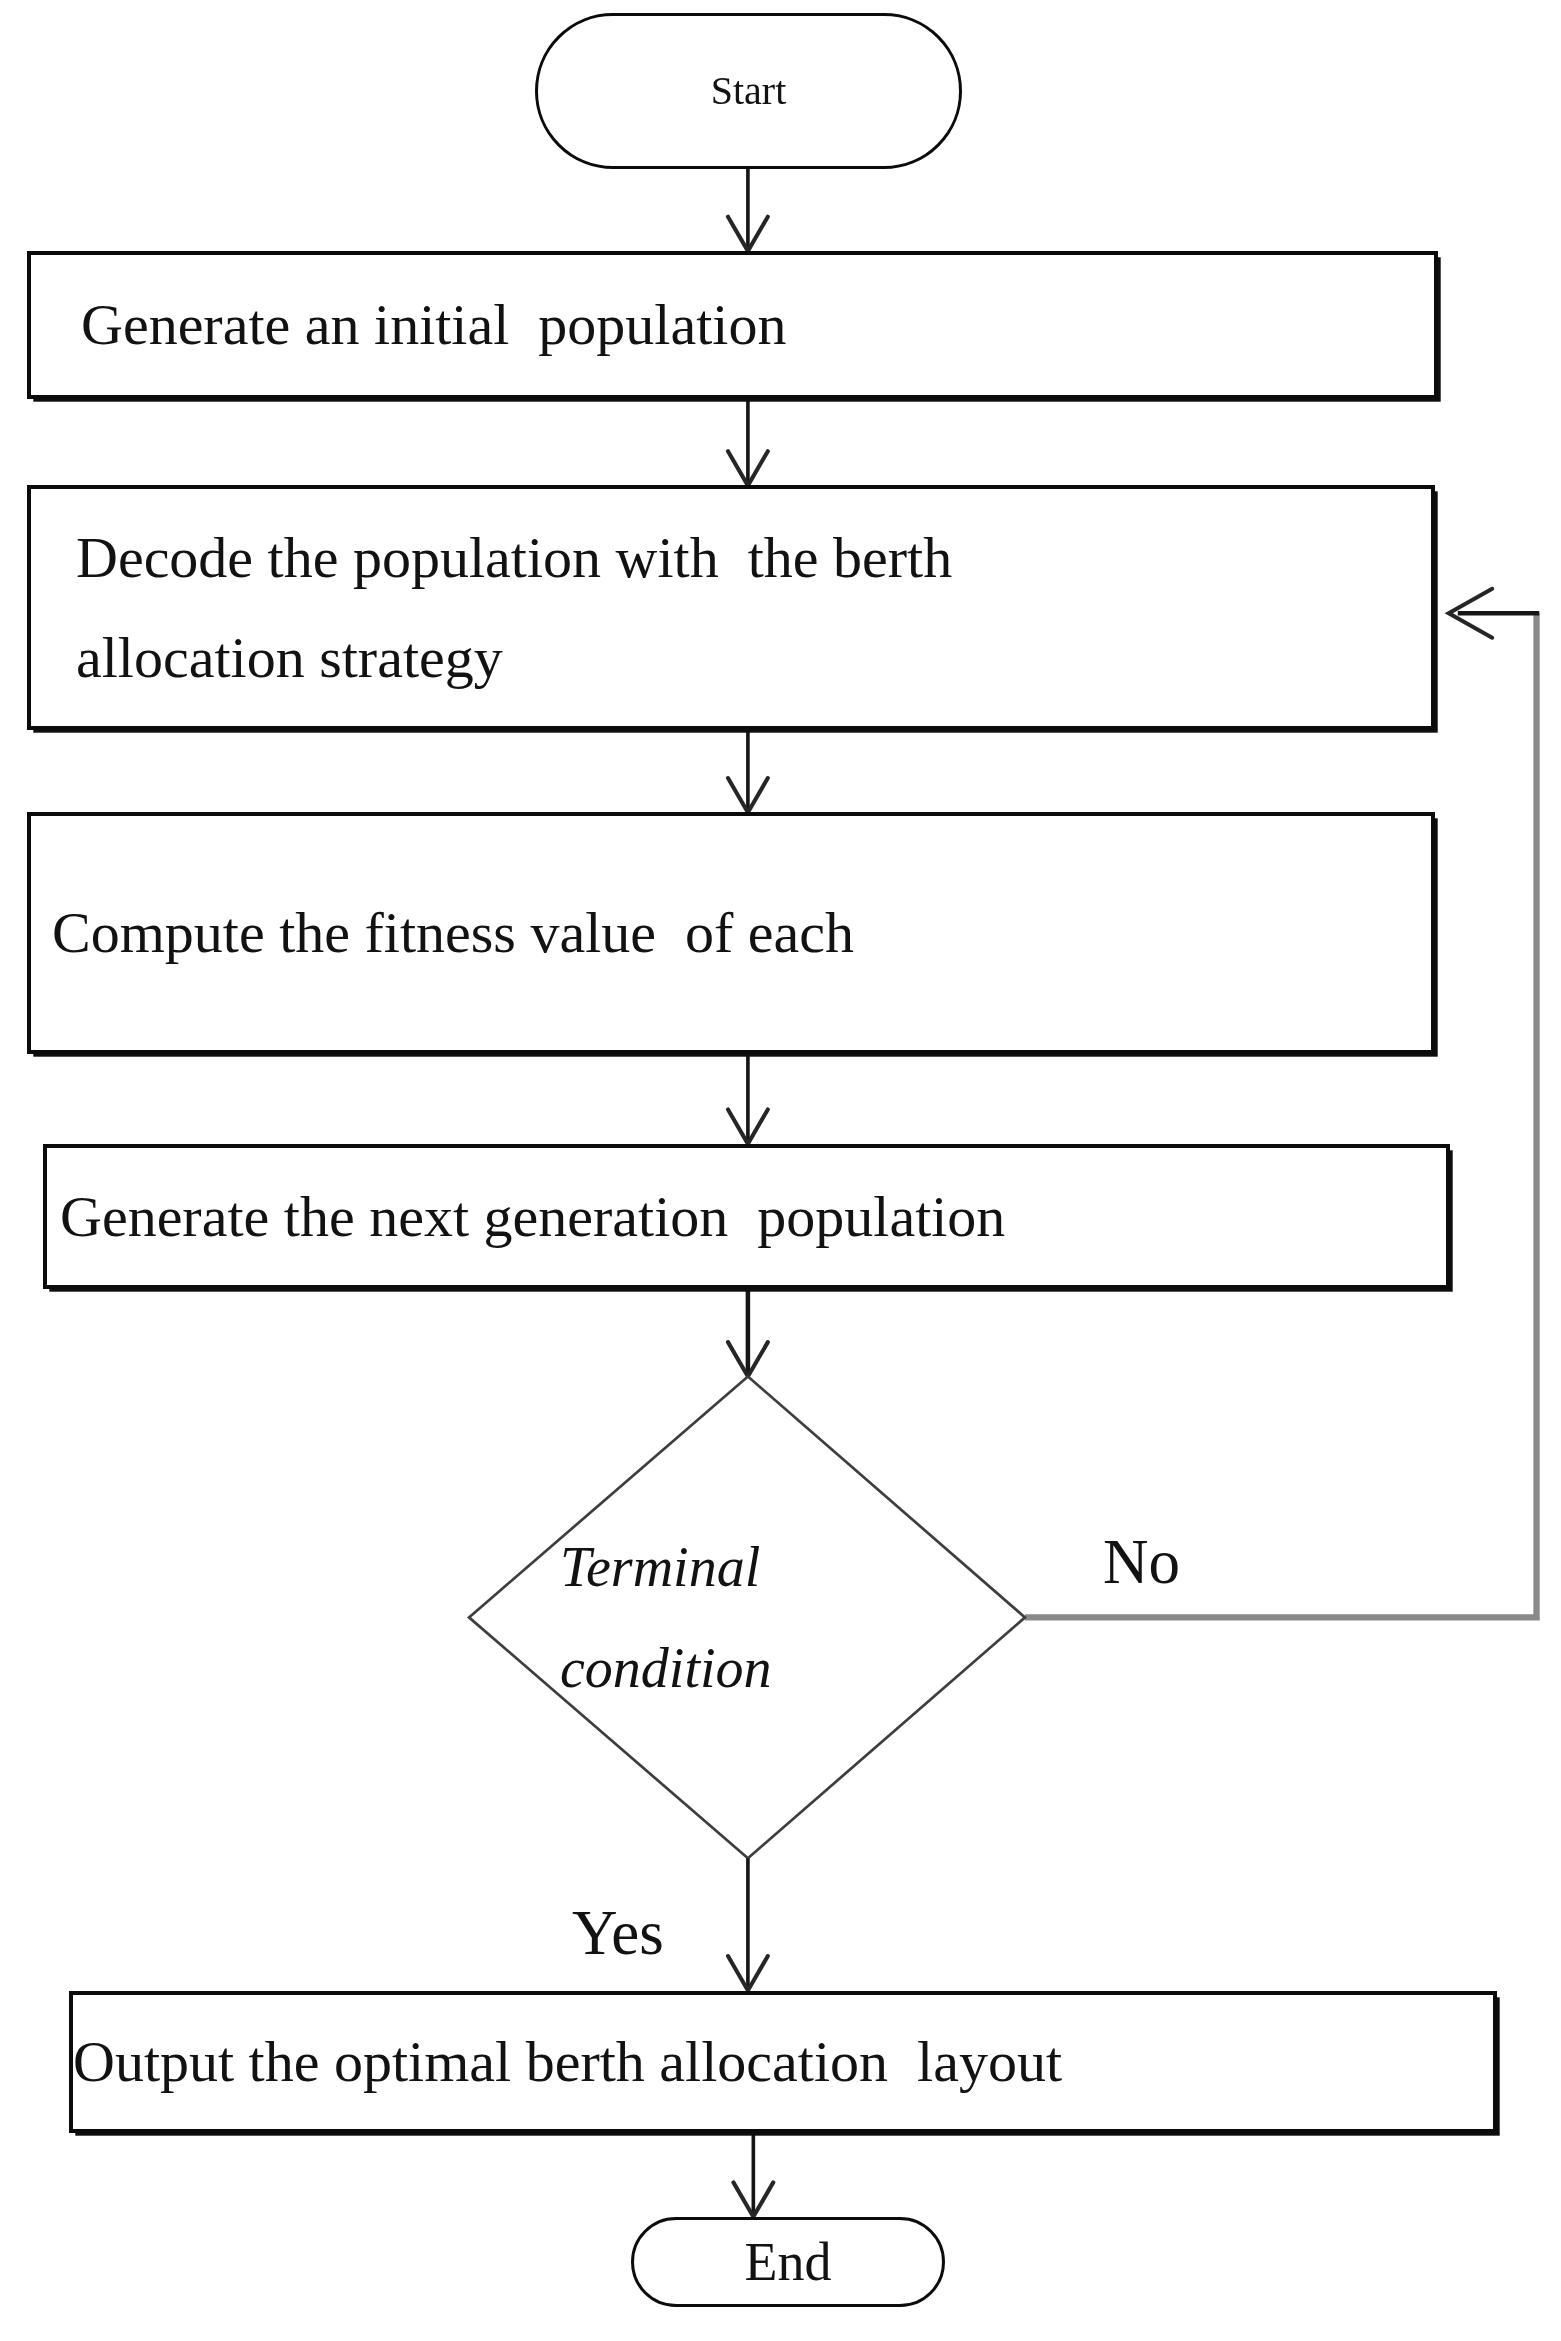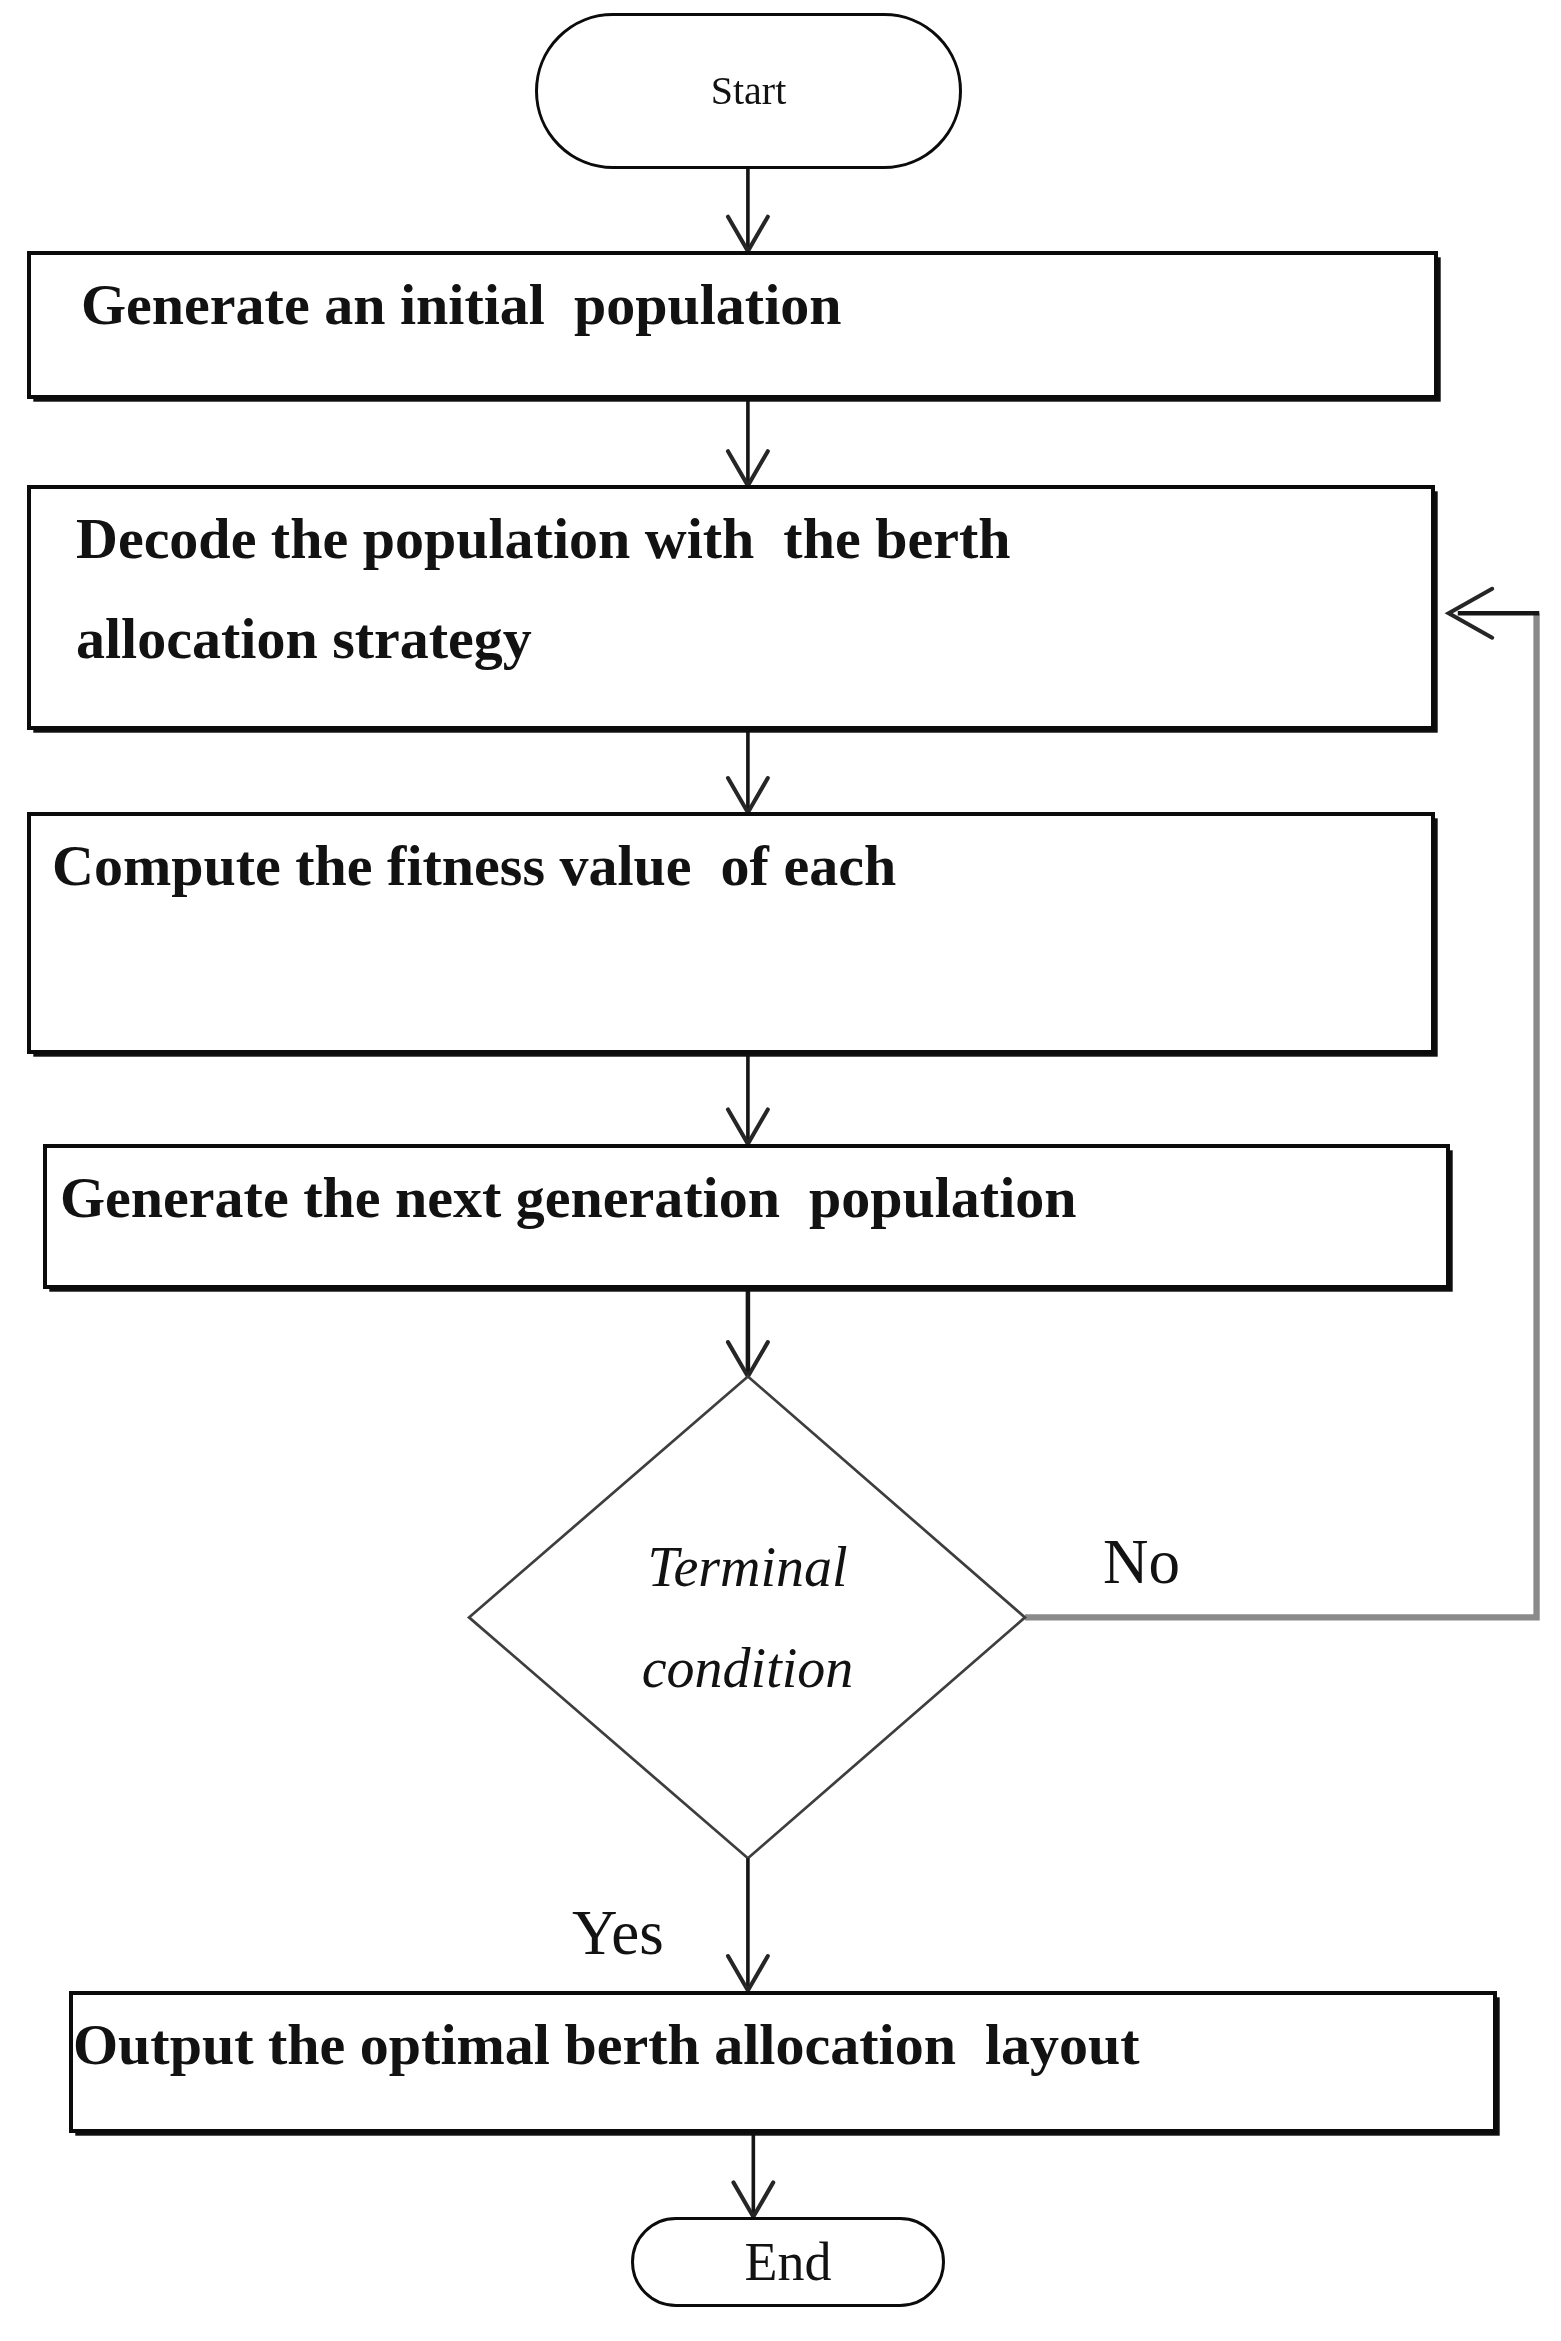--- a/index.html
+++ b/index.html
@@ -22,38 +22,38 @@
   svg.wires{position:absolute;left:0;top:0;}
   .conn{stroke:var(--line);stroke-width:4;fill:none;}
   .conn-thick{stroke:var(--line);stroke-width:5;fill:none;}
   .chev{stroke:#262626;stroke-width:4.5;fill:none;stroke-linecap:round;}
   .gray{stroke:var(--feedback-gray);stroke-width:7;fill:none;}
   .dia{stroke:var(--diamond-border);stroke-width:3;fill:#ffffff;}
   .node{position:absolute;box-sizing:border-box;background:#fff;}
   .box{
     border:4.5px solid var(--border);
     box-shadow:4.5px 4.5px 0 -1.8px #0e0e0e;
-    display:flex;flex-direction:column;justify-content:flex-start;
-    font-size:58px;line-height:100px;font-weight:bold;
+    display:flex;flex-direction:column;justify-content:center;
+    font-size:58px;line-height:100px;
   }
   .box span{white-space:pre-wrap;}
   .stadium{
     border:3.6px solid var(--border);
     display:flex;align-items:center;justify-content:center;
   }
   .stadium-start{left:535px;top:12.7px;width:427px;height:156px;border-radius:82px;font-size:40px;}
   .stadium-end{left:631px;top:2217px;width:314px;height:90px;border-radius:56px;font-size:54px;}
   .box-generate{left:27px;top:251px;width:1411px;height:148px;padding-left:50px;}
   .box-decode{left:27px;top:485px;width:1408px;height:245px;padding-left:45px;}
   .box-compute{left:27px;top:812px;width:1408px;height:242px;padding-left:21px;}
   .box-nextgen{left:43px;top:1144px;width:1407px;height:145px;padding-left:13px;}
   .box-output{left:69px;top:1991px;width:1428px;height:142px;}
   .diamond-label{
     position:absolute;left:560px;top:1516px;width:375px;height:203px;
-    display:flex;flex-direction:column;justify-content:center;text-align:center;
+    display:flex;flex-direction:column;justify-content:center;text-align:left;
     font-style:italic;font-size:56px;line-height:101px;background:transparent;
   }
   .branch-label{position:absolute;font-size:63px;line-height:1;}
   .label-yes{left:572px;top:1902px;}
   .label-no{left:1103px;top:1531px;}
 </style>
 </head>
 <body>
 
 <div class="stage">

